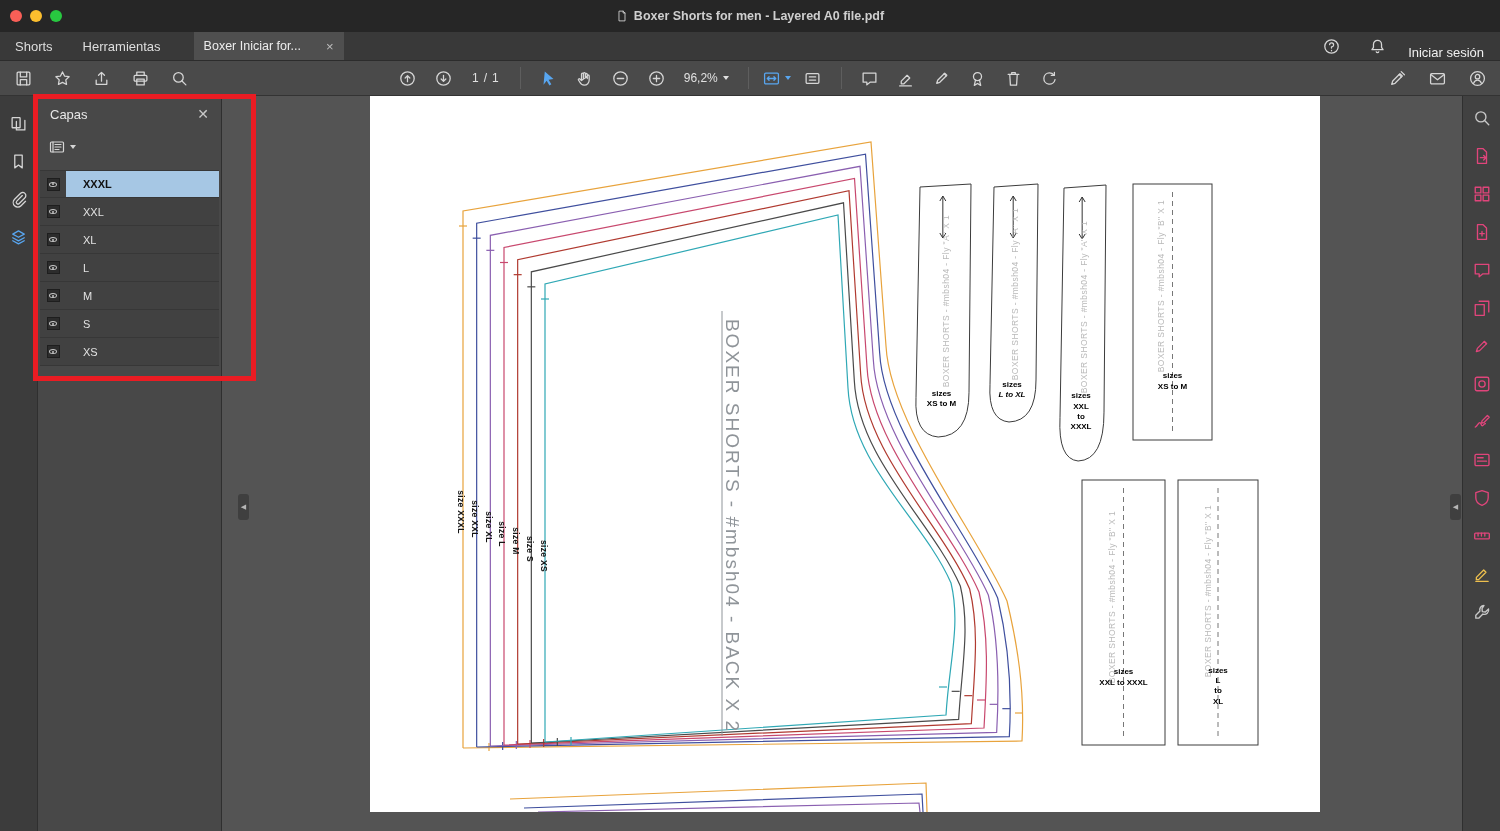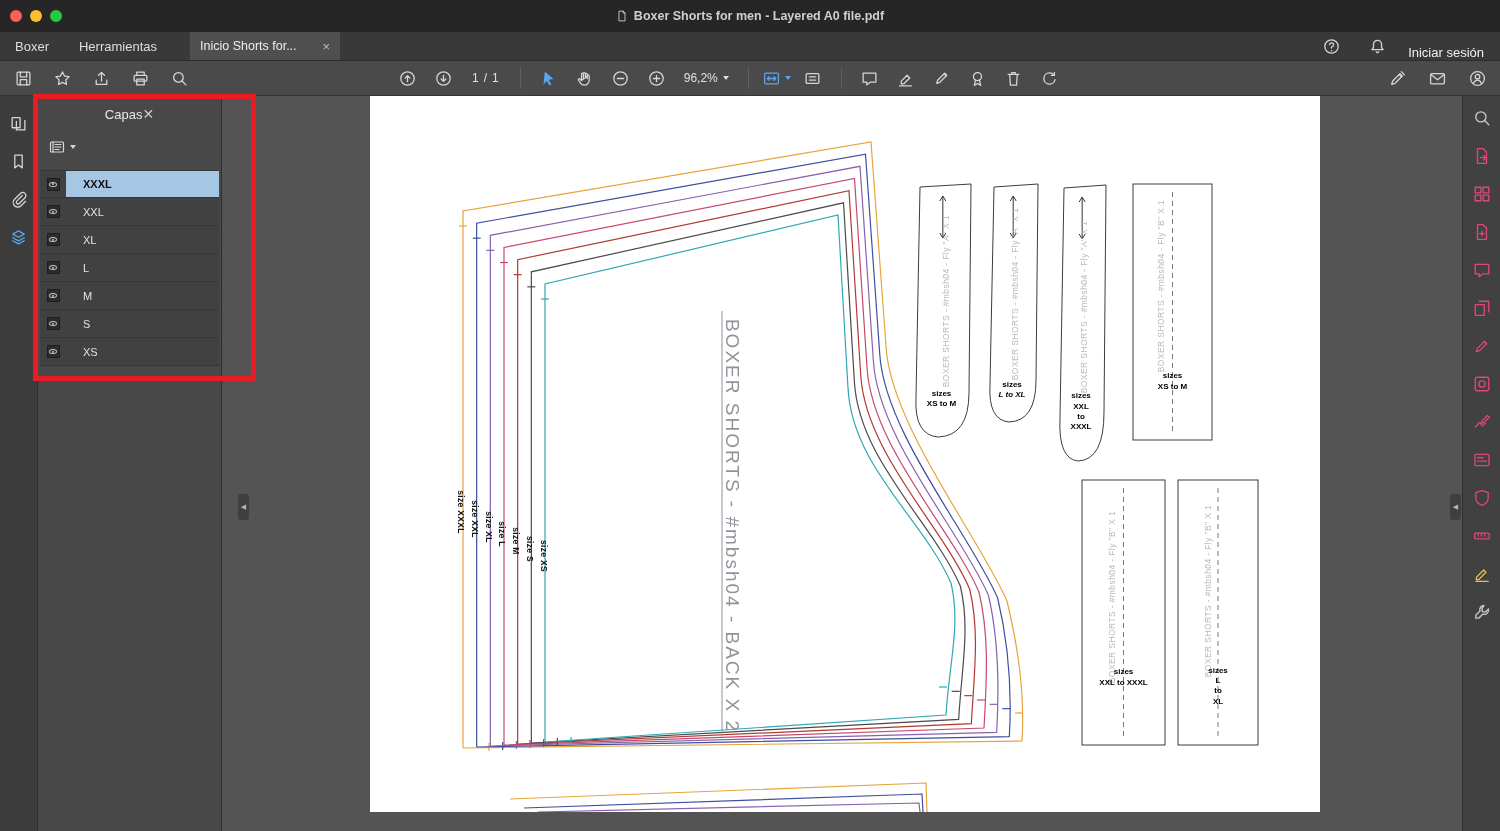--- a/index.html
+++ b/index.html
@@ -50,21 +50,21 @@
   
   #left-rail { position:absolute; left:0; top:96px; bottom:0; width:38px; background:#3c3c3c;
                border-right:1px solid #2f2f2f; display:flex; flex-direction:column; align-items:center;
                padding-top:14px; gap:12px; color:#c9c9c9; }
   #left-rail .tbtn { width:28px; height:26px; }
   #left-rail .tbtn.blue { color:var(--accent,#58a6f0); }
 
   
   #layers-panel { position:absolute; left:38px; top:96px; bottom:0; width:184px; background:#484848;
                   border-right:1px solid #2f2f2f; }
-  .phead { height:36px; display:flex; align-items:center; justify-content:center;
+  .phead { height:36px; display:flex; align-items:center; justify-content:space-between;
            padding:0 12px; color:#e8e8e8; font-size:13px; }
   .phead .closex { color:#c9c9c9; font-size:14px; }
   .popts { height:30px; display:flex; align-items:center; padding:0 9px; color:#c9c9c9; }
   .popts .ic svg { width:16px; height:16px; }
   #layer-list { margin-top:8px; }
   .lrow { height:28px; display:flex; align-items:stretch; background:#414141;
           border-bottom:1px solid #373737; margin:0 2px; }
   .lrow:first-child { border-top:1px solid #373737; }
   .lcheck { width:26px; display:flex; align-items:center; justify-content:center; }
   .lbox { width:13px; height:13px; background:#2c2c2c; border:1px solid #1e1e1e;
@@ -114,24 +114,24 @@
     <div class="titlewrap">
       <span class="ic"><span class="ic"><svg viewBox="0 0 16 16">
               <path d="M4.5 1.5h5l2.5 2.5v10.5h-7.5z"></path>
               <path d="M9.5 1.5V4H12"></path>
             </svg></span></span>
       <span>Boxer Shorts for men - Layered A0 file.pdf</span>
     </div>
   </div>
 
   <div id="tabbar">
-    <div class="apptab">Boxer</div>
+    <div class="apptab">Shorts</div>
     <div class="apptab">Herramientas</div>
     <div class="doctab">
-      <span>Inicio Shorts for...</span>
+      <span>Boxer Iniciar for...</span>
       <span class="closex">×</span>
     </div>
     <div class="tabright">
       <button class="tbtn">
           <span class="ic">
             <svg viewBox="0 0 16 16">
               <circle cx="8" cy="8" r="6.3"></circle>
               <path d="M6.2 6.2A1.9 1.9 0 118 8.3v1.1M8 11.6v.4"></path>
             </svg>
           </span>

